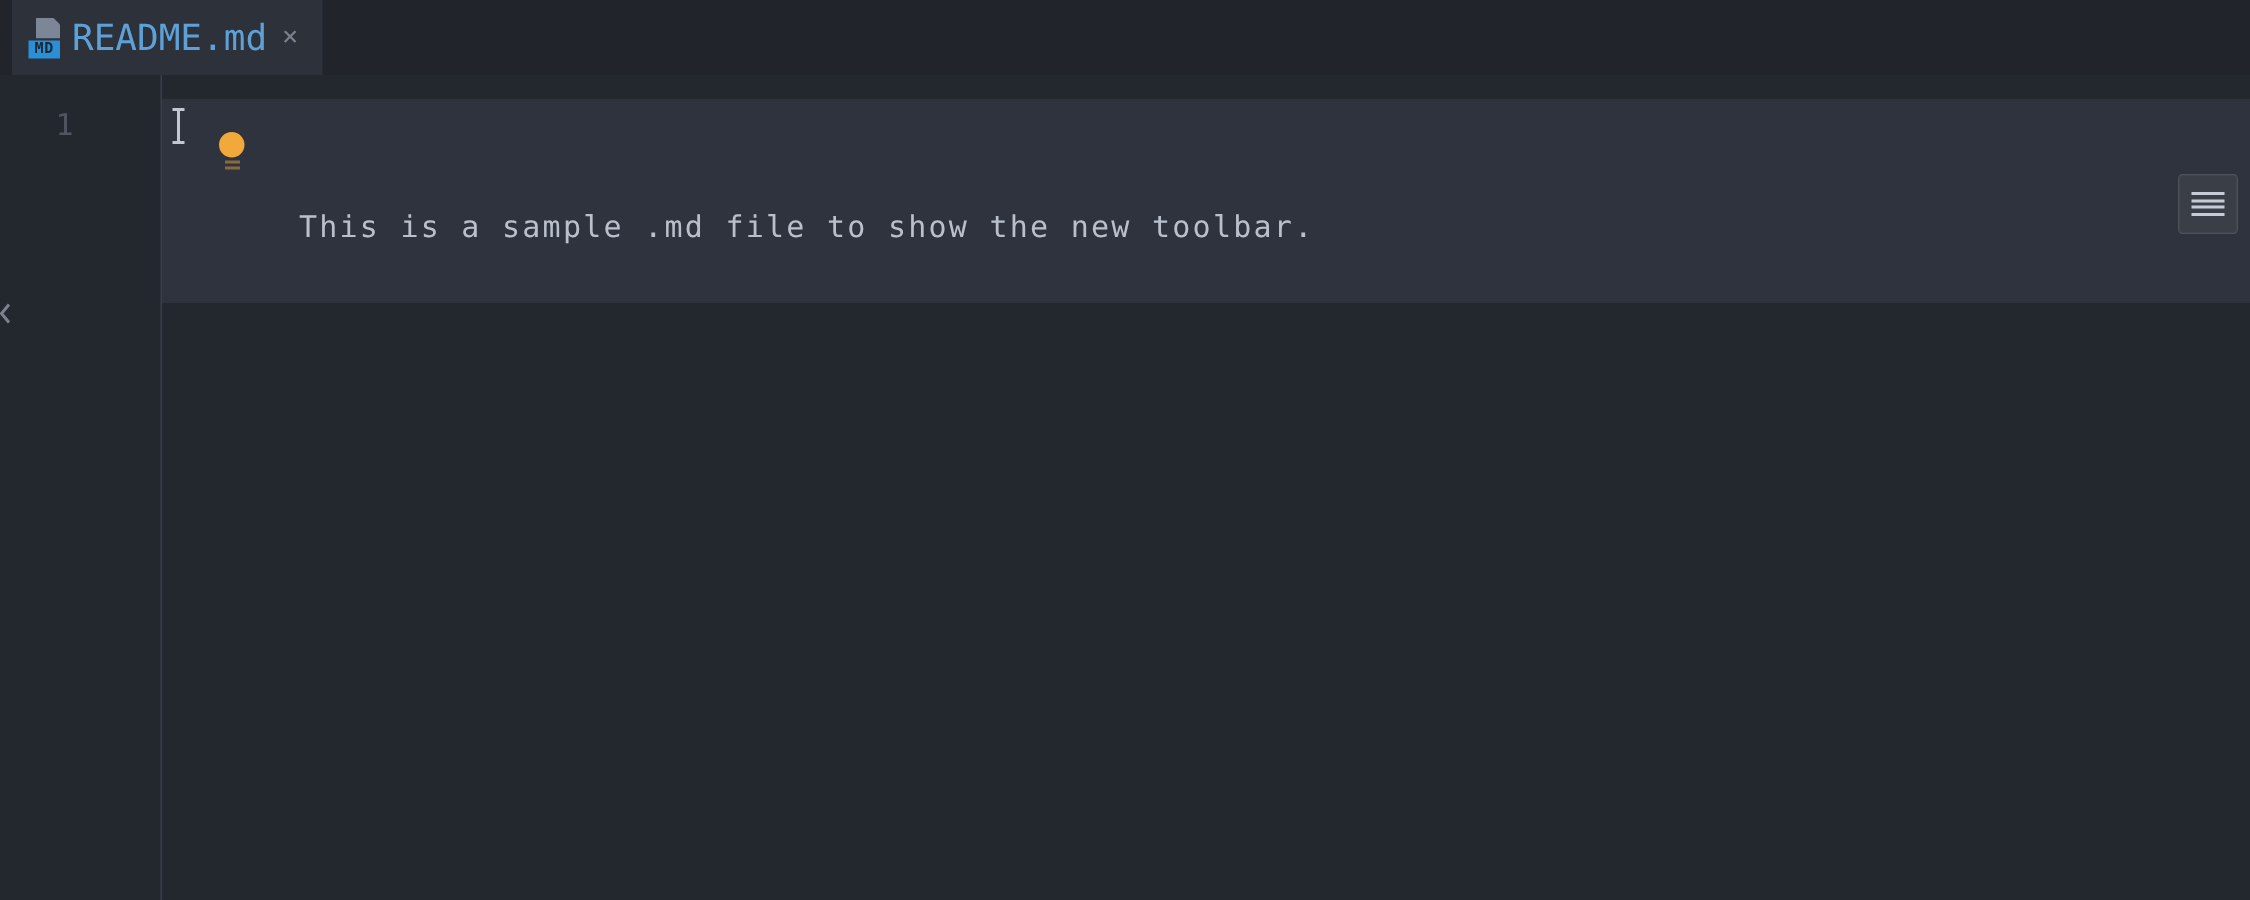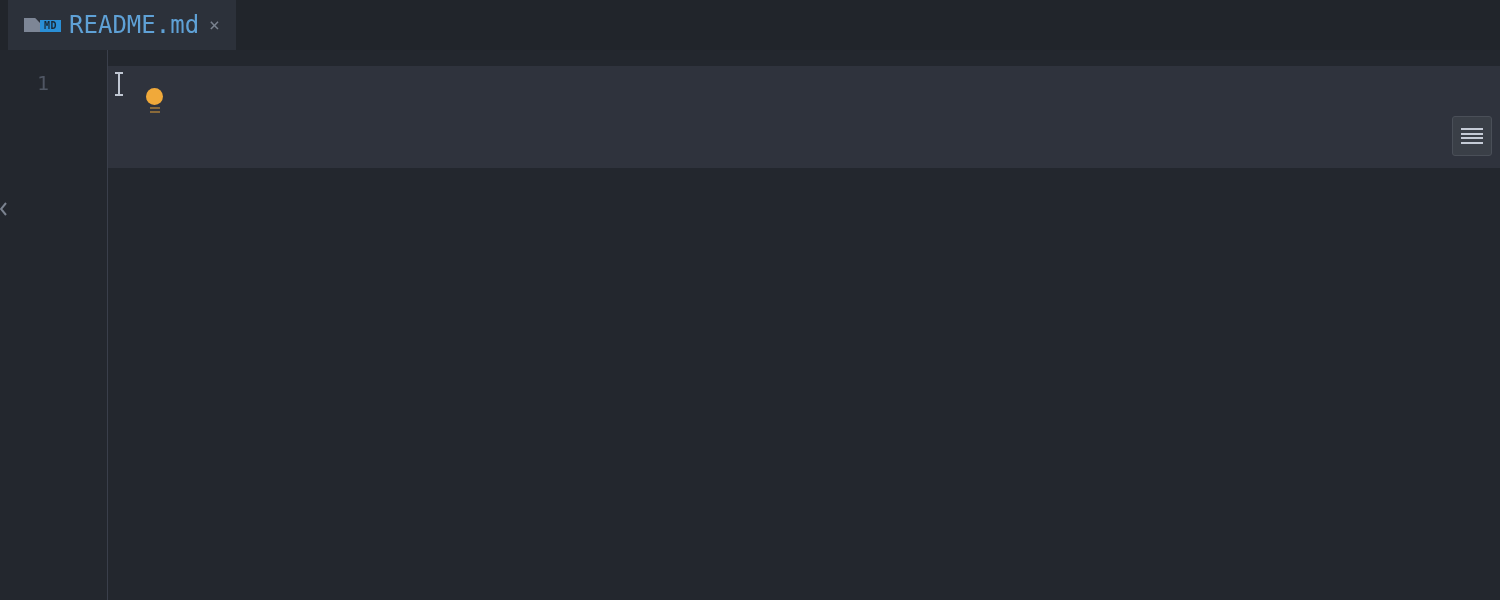--- a/index.html
+++ b/index.html
@@ -36,21 +36,21 @@
     left: 8px; right: -28px; bottom: -3px;
     height: 3px;
     background: #3f8fd6;
   }
   .tab-name {
     font-size: 24px;
     line-height: 1;
   }
   .file-icon {
     display: inline-flex;
-    flex-direction: row;
+    flex-direction: column;
     align-items: flex-end;
   }
   .file-icon-page {
     width: 16px; height: 14px;
     background: #7d8696;
     clip-path: polygon(0 0, 70% 0, 100% 35%, 100% 100%, 0 100%);
     margin-left: 6px;
   }
   .file-icon-md {
     margin-top: 1px;
@@ -194,20 +194,21 @@
     </svg>
   </div>
 
   <div class="gutter">
     <div class="ln">1</div>
   </div>
 
   <div class="code">
     <div class="line">
       <span class="caret"></span>
+      <span>This is a sample .md file to show the new toolbar.</span>
     </div>
 
     <div class="bulb">
       <span class="bulb-head"></span>
       <span class="bulb-base"></span>
       <span class="bulb-base"></span>
     </div>
   </div>
 
   <div class="float-btn">

